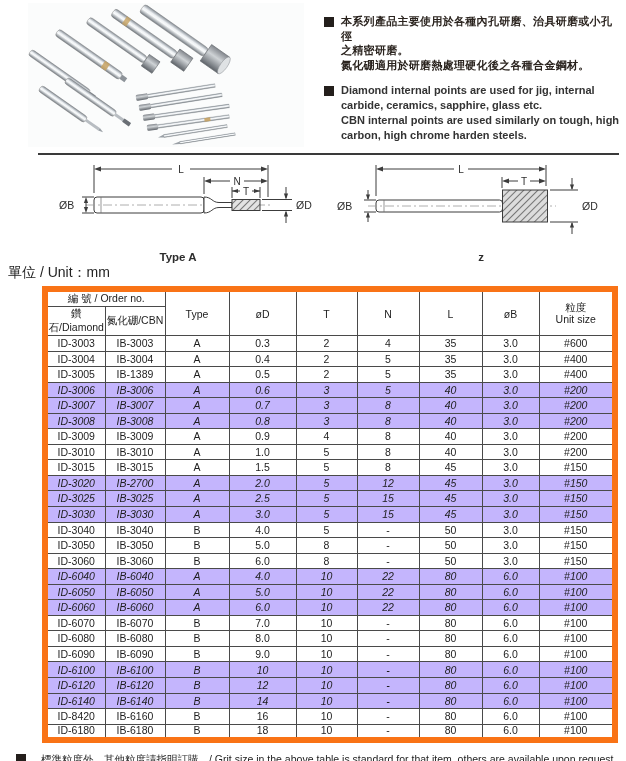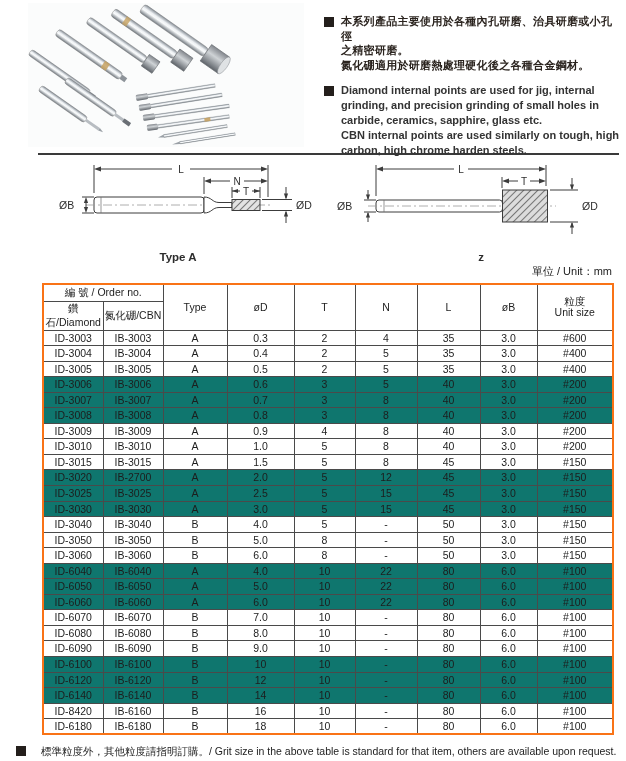--- a/index.html
+++ b/index.html
@@ -19,32 +19,32 @@
   .zh-lines div { font-size:11px; line-height:14.5px; font-weight:bold; color:#2b241f; letter-spacing:.3px; }
   .en-lines div { font-size:11px; line-height:15px; color:#333;font-weight:bold; }
 
   .rule { border-top:2px solid #3a3a3a; margin:0 7px 0 38px; }
 
   
   .diagrams { display:flex; margin-top:5px; height:108px; }
   .diagA { margin-left:56px; flex:none; }
   .diagB { margin-left:8px; flex:none; }
   svg text { font-family:"Liberation Sans","DejaVu Sans",sans-serif; fill:#2d2d2d; }
-  .unit-note { width:612px; text-align:right; font-size:11px; color:#222; margin-top:-4px; }
+  .unit-note { width:612px; font-size:14px; color:#222; margin-top:-4px;margin-left:8px; }
 
   
-  table.spec { margin:4px 0 0 42px; border-collapse:collapse; table-layout:fixed; width:570px; border:2px solid #f97316; }
+  table.spec { margin:4px 0 0 42px; border-collapse:collapse; table-layout:fixed; width:570px; border:6px solid #f97316; }
   table.spec th, table.spec td {
     border:1px solid #4a4a4a; text-align:center; vertical-align:middle;
     padding:0; font-weight:normal; font-size:10.5px; color:#1d1d1d;
   }
   table.spec thead th { height:17px; }
   .grit-th { font-size:10px; line-height:11.5px; }
   tbody td { height:15.55px; line-height:1; }
-  tr.shaded { background:#0f766e; }
+  tr.shaded { background:#c4b5fd;font-style:italic; }
 
   
   .footer { display:flex; margin:9px 8px 0 16px; }
   .footer .bullet { margin-top:2px; }
   .footer-text { font-size:10.5px; line-height:14.5px; color:#222; width:585px;margin-left:8px; }
 </style>
 </head>
 <body>
 
 <div class="page">
@@ -138,21 +138,20 @@
         <div class="zh-lines">
           <div>本系列產品主要使用於各種內孔研磨、治具研磨或小孔徑</div>
           <div>之精密研磨。</div>
           <div>氮化硼適用於研磨熱處理硬化後之各種合金鋼材。</div>
         </div>
       </div>
       <div class="intro-block">
         <span class="bullet"></span>
         <div class="en-lines">
           <div>Diamond internal points are used for jig, internal</div>
-          <div>grinding, and precision grinding of small holes in</div>
           <div>carbide, ceramics, sapphire, glass etc.</div>
           <div>CBN internal points are used similarly on tough, high</div>
           <div>carbon, high chrome harden steels.</div>
         </div>
       </div>
     </div>
   </div>
 
   <div class="rule"></div>
 
@@ -293,21 +292,21 @@
           <td>A</td>
           <td>0.4</td>
           <td>2</td>
           <td>5</td>
           <td>35</td>
           <td>3.0</td>
           <td>#400</td>
         </tr>
         <tr>
           <td>ID-3005</td>
-          <td>IB-3005</td>
+          <td>IB-1389</td>
           <td>A</td>
           <td>0.5</td>
           <td>2</td>
           <td>5</td>
           <td>35</td>
           <td>3.0</td>
           <td>#400</td>
         </tr>
         <tr class="shaded">
           <td>ID-3006</td>

